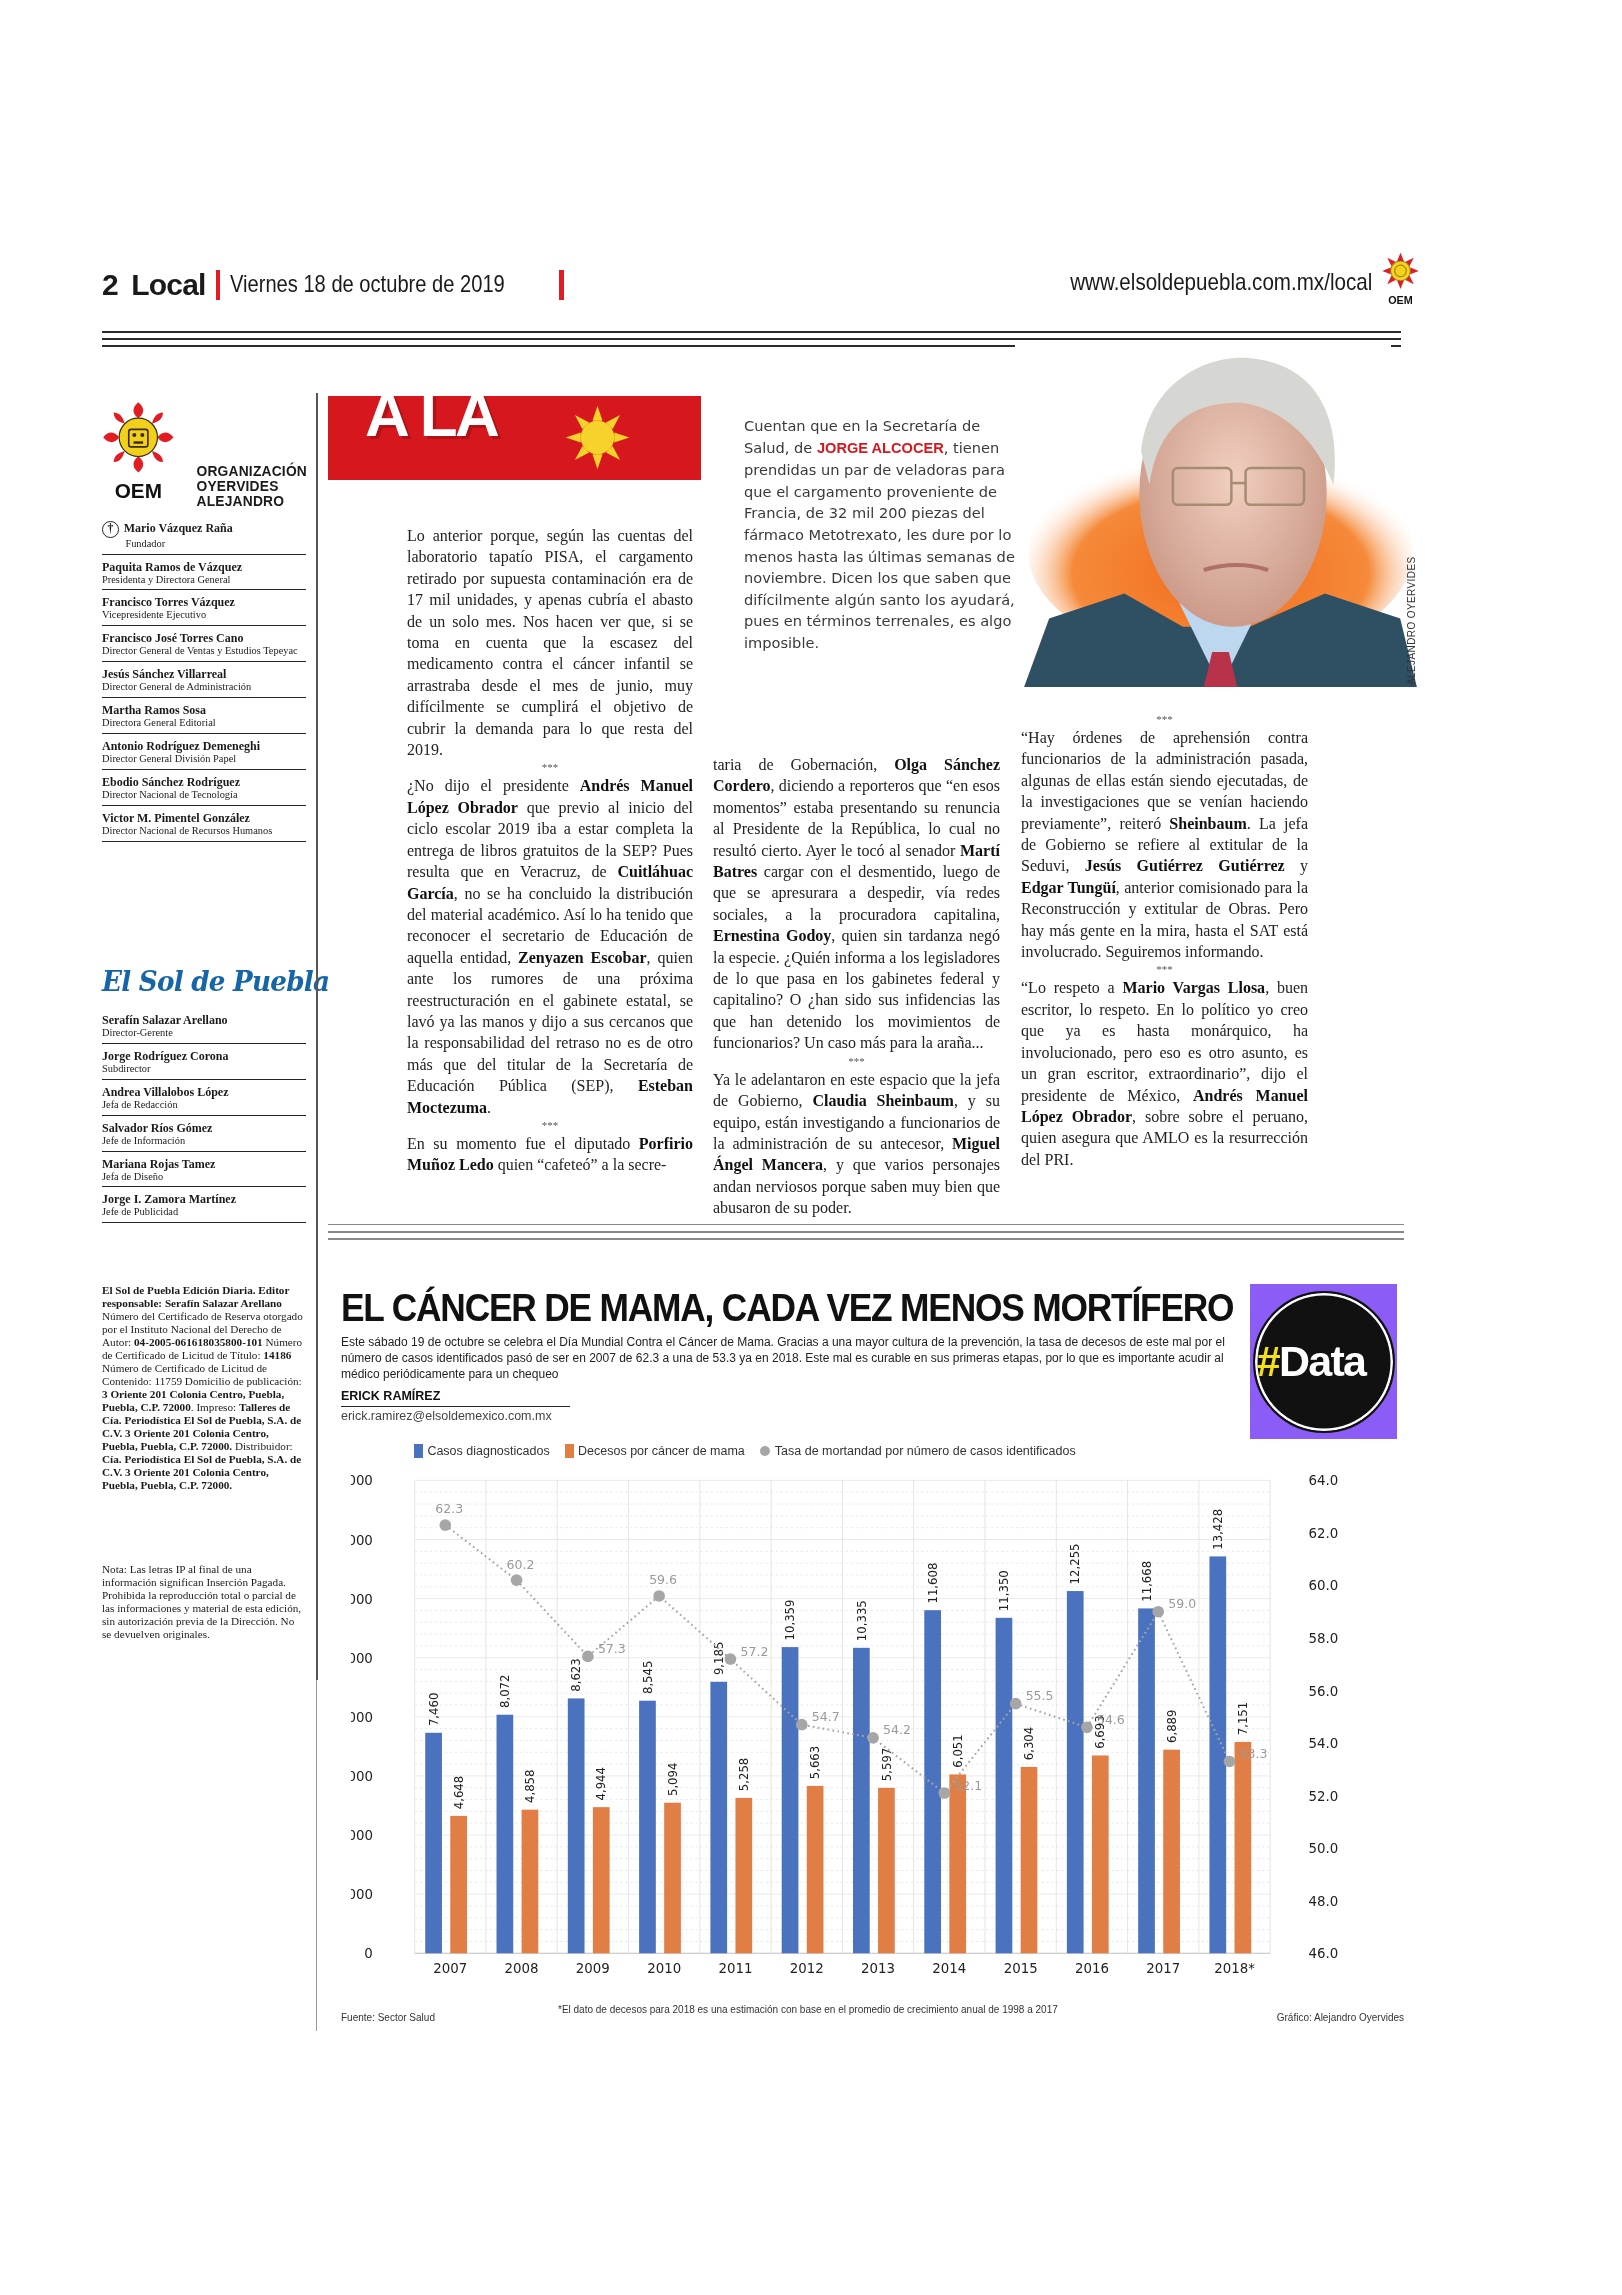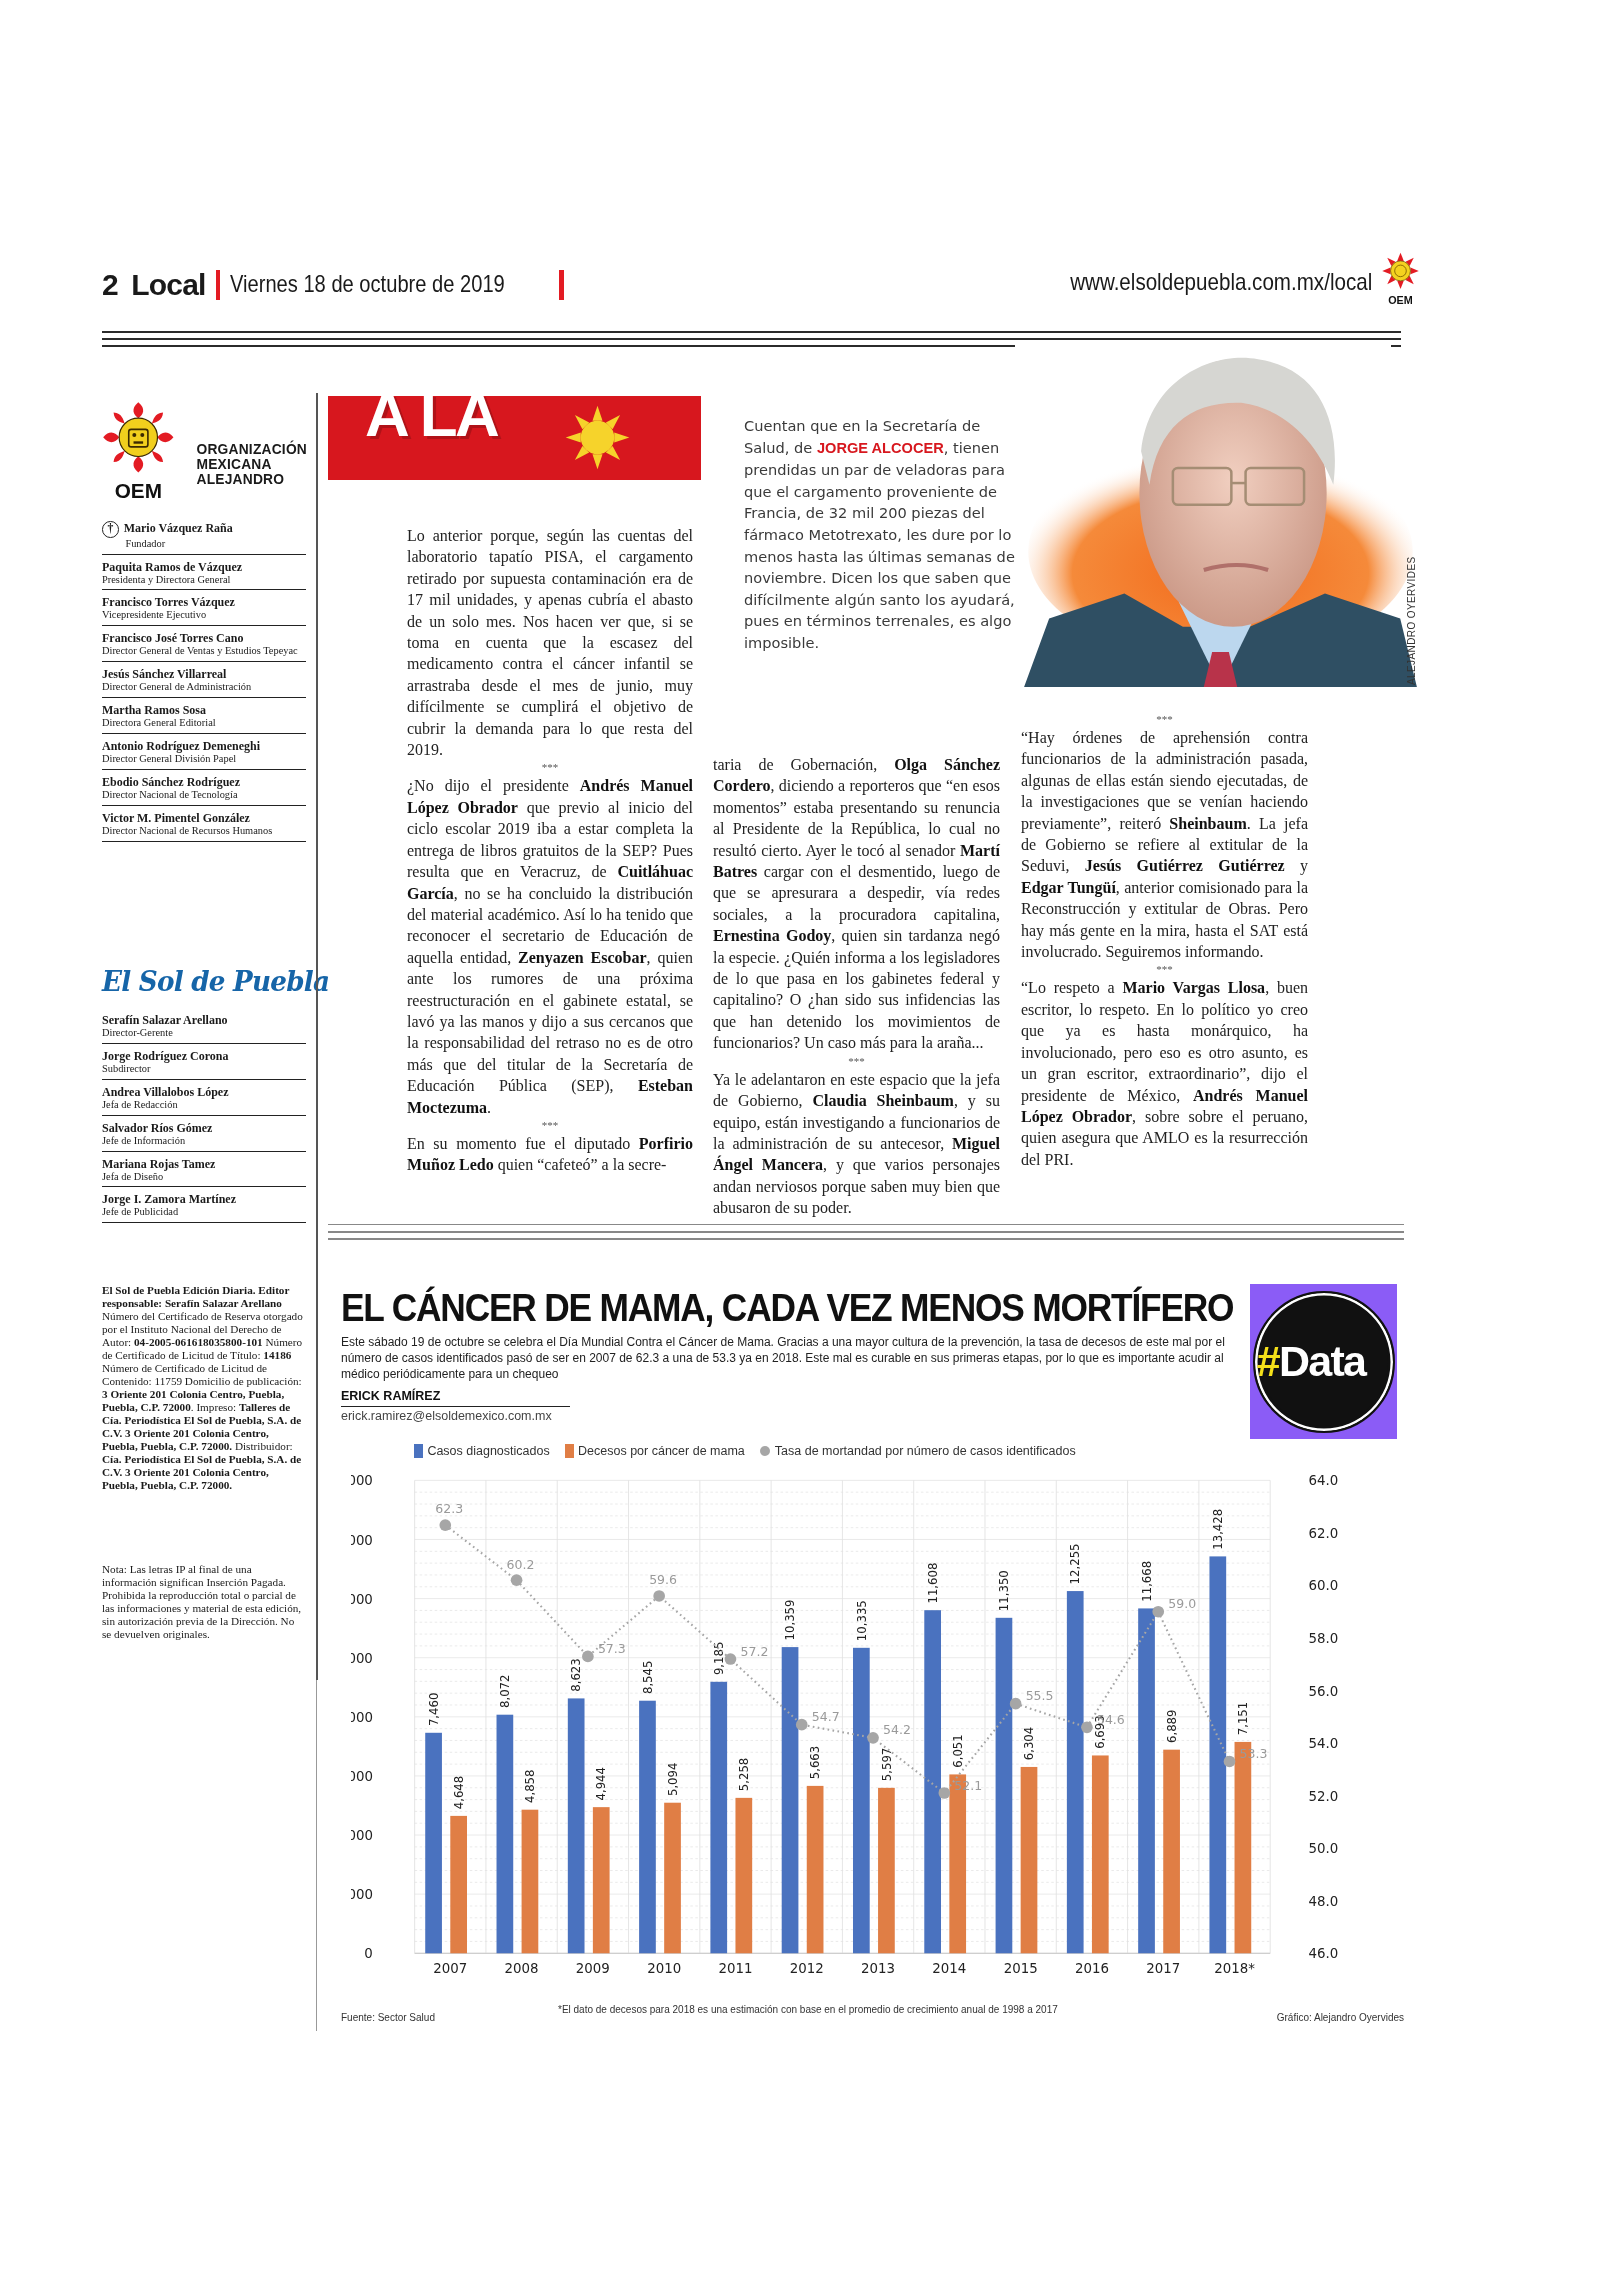--- a/index.html
+++ b/index.html
@@ -14,21 +14,21 @@
   .folio .date { font-family: "Liberation Sans", sans-serif; font-size: 23.4px; color: #1a1a1a; transform: scaleX(0.86); transform-origin: left center; }
   .site-url { position: absolute; right: 251px; top: 269px; font-family: "Liberation Sans", sans-serif; font-size: 23.4px; color: #1a1a1a; transform: scaleX(0.88); transform-origin: right center; }
   .oem-mini { position: absolute; left: 1377px; top: 251px; width: 47px; height: 58px; }
 
   .rule { position: absolute; height: 1.7px; background: #2b2b2b; }
 
   
   .mast { position: absolute; left: 100px; top: 398px; width: 207px; }
   .mast .oem-logo { display: flex; align-items: flex-start; }
   .mast .oem-mark { width: 84px; height: 109px; }
-  .mast .org-name { font-family: "Liberation Sans", sans-serif; font-weight: 700; font-size: 13.8px; line-height: 15px; margin-left: 16.7px; margin-top: 44px; letter-spacing: 0.2px; }
+  .mast .org-name { font-family: "Liberation Sans", sans-serif; font-weight: 700; font-size: 13.8px; line-height: 15px; margin-left: 16.7px; margin-top: 66px; letter-spacing: 0.2px; }
   .staff { position: absolute; left: 102px; width: 204px; }
   .staff-item { border-bottom: 1.7px solid #222; padding: 5px 0 4.2px; }
   .staff-item .n { font-family: "Liberation Serif", serif; font-weight: 700; font-size: 12px; line-height: 14px; }
   .staff-item .r { font-family: "Liberation Serif", serif; font-size: 10.4px; line-height: 11.7px; }
   .staff-item.founder .n, .staff-item.founder .r { padding-left: 0; }
   .cross { display: inline-block; width: 16.7px; height: 16.7px; border: 1.3px solid #222; border-radius: 50%; text-align: center; line-height: 14px; font-size: 11.7px; margin-right: 5px; vertical-align: middle; }
   .sol-logo { position: absolute; left: 102px; top: 965px; font-family: "DejaVu Serif", serif; font-weight: 700; font-size: 27.6px; color: #1665a8; letter-spacing: -0.8px; font-style: italic; transform: scaleX(0.95); transform-origin: left center; }
   .legal { position: absolute; left: 102px; top: 1284px; width: 204px; font-family: "Liberation Serif", serif; font-size: 11.2px; line-height: 13px; }
   .legal b { font-weight: 700; }
   .note { position: absolute; left: 102px; top: 1563px; width: 204px; font-family: "Liberation Serif", serif; font-size: 11.2px; line-height: 13px; }
@@ -125,21 +125,21 @@
         <circle r="24" fill="#f1cf1d" stroke="#3b2a00" stroke-width="1.5"></circle>
         <rect x="-12" y="-10" width="24" height="22" rx="3" fill="none" stroke="#3b2a00" stroke-width="2"></rect>
         <circle cx="-5" cy="-3" r="2.5" fill="#3b2a00"></circle>
           <circle cx="5" cy="-3" r="2.5" fill="#3b2a00"></circle>
         <rect x="-6" y="5" width="12" height="3" fill="#3b2a00"></rect>
       </g>
       <text x="48" y="122" text-anchor="middle" font-family="Liberation Sans, sans-serif" font-weight="900" font-size="26" fill="#111">OEM</text>
     </svg>
     <div class="org-name">
       <div>ORGANIZACIÓN</div>
-      <div>MEXICANA</div>
+      <div>OYERVIDES</div>
       <div>ALEJANDRO</div>
     </div>
   </div>
 </div>
 
 <div class="staff" id="oem-staff" style="top:516px;">
     <div class="staff-item founder">
       <div class="n"><span class="cross">†</span><span>Mario Vázquez Raña</span></div>
       <div class="r" style="padding-left: 23.4px;">Fundador</div>
     </div>

